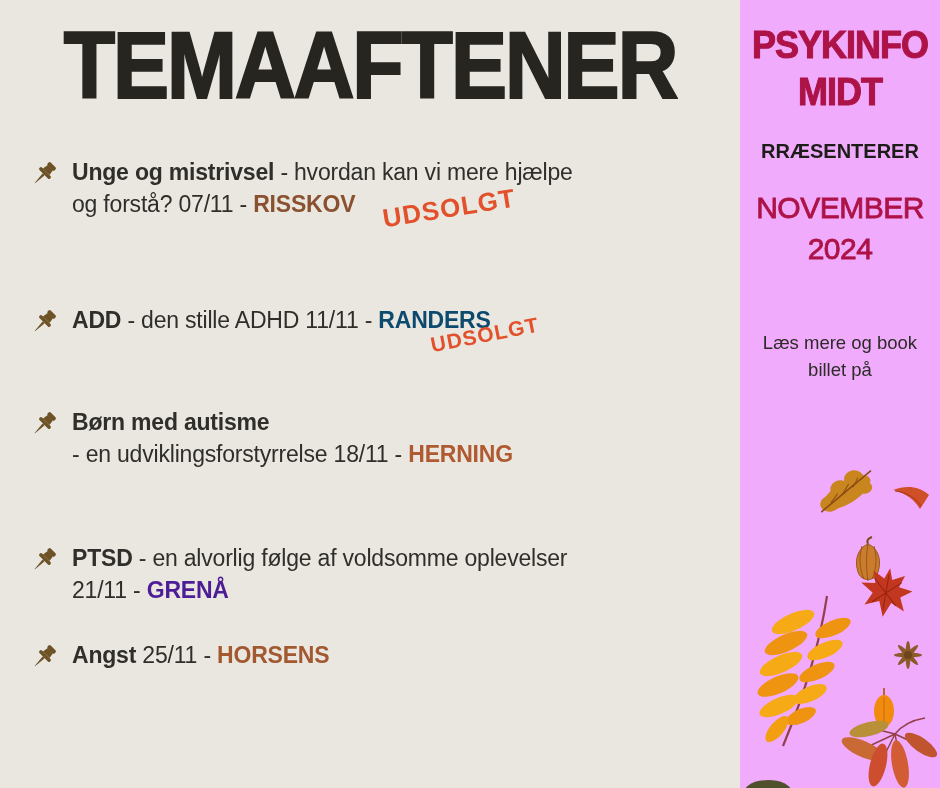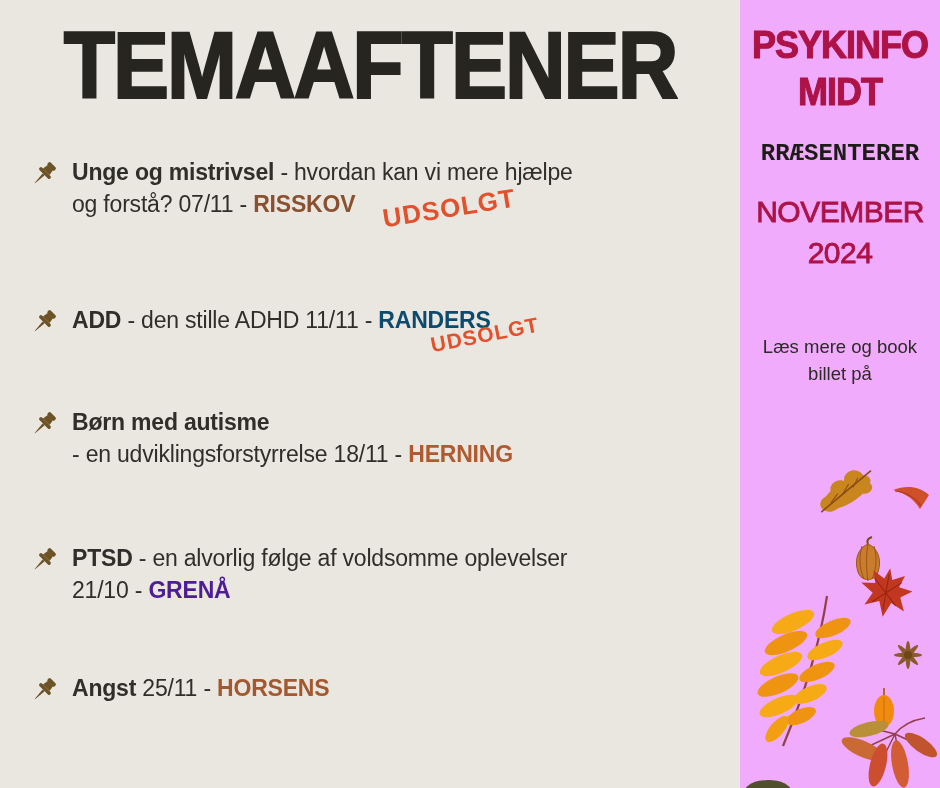--- a/index.html
+++ b/index.html
@@ -20,27 +20,27 @@
     color:#2f2e2a;letter-spacing:-0.2px;}
   .event .line{white-space:nowrap;margin-left:44px;}
   .event .name{font-weight:bold;}
   .event .loc{font-weight:bold;}
   .pin{position:absolute;left:0;top:3px;width:31px;height:31px;}
   .badge{
     position:absolute;font-weight:bold;letter-spacing:1px;white-space:nowrap;
   }
   .badge.b1{left:354px;top:36px;font-size:26px;transform:rotate(-9deg);}
   .badge.b2{left:402px;top:15px;font-size:21px;transform:rotate(-11deg);}
-  .ev1{top:148px;} .ev2{top:296px;} .ev3{top:398px;} .ev4{top:534px;} .ev5{top:664px;}
+  .ev1{top:148px;} .ev2{top:296px;} .ev3{top:398px;} .ev4{top:534px;} .ev5{top:631px;}
 
   .sidebar{position:absolute;left:740px;top:0;width:200px;height:788px;
     text-align:center;overflow:hidden;}
   .brand{margin-top:22px;font-size:36px;line-height:44px;font-weight:bold;
     letter-spacing:-1px;-webkit-text-stroke-width:1px;transform:scaleY(1.06);transform-origin:top center;}
-  .presents{margin-top:30px;font-size:24px;font-weight:600;letter-spacing:0;font-family:Liberation Mono, monospace;}
+  .presents{margin-top:30px;font-size:20px;font-weight:600;letter-spacing:0;}
   .month-year{margin-top:24px;font-size:30px;line-height:41px;font-weight:normal;
     -webkit-text-stroke-width:0.8px;letter-spacing:-0.5px;}
   .cta{margin-top:60px;font-size:18.5px;line-height:27px;color:#2c2b26;font-weight:500;}
   .cta-link{margin-top:3px;font-size:18px;font-weight:bold;letter-spacing:-0.5px;white-space:nowrap;}
   .leaf{position:absolute;}
   .leaf svg{display:block;overflow:visible;}
 </style>
 </head>
 <body>
 
@@ -99,21 +99,21 @@
       <svg viewBox="0 0 24 24" width="31" height="31">
           <g transform="rotate(45 12 12)" fill="currentColor">
         <rect x="8.2" y="1.5" width="7.6" height="3.2" rx="1.2"></rect>
         <path d="M9.2 4.5 L14.8 4.5 L15.6 9 L8.4 9 Z"></path>
         <rect x="6.2" y="9" width="11.6" height="2.8" rx="1.2"></rect>
         <path d="M12 11.8 L13 12 L12.2 21.5 L11.8 21.5 L11 12 Z"></path>
       </g>
         </svg>
     </span>
     <div class="line"><span class="name">PTSD</span><span> - en alvorlig følge af voldsomme oplevelser</span></div>
-    <div class="line"><span>21/10 - </span><span class="loc" style="color: #4c1d95;">GRENÅ</span></div>
+    <div class="line"><span>21/11 - </span><span class="loc" style="color: #4c1d95;">GRENÅ</span></div>
   </div>
 
   <div class="event ev5">
     <span class="pin" style="color: rgb(109, 82, 38);">
       <svg viewBox="0 0 24 24" width="31" height="31">
           <g transform="rotate(45 12 12)" fill="currentColor">
         <rect x="8.2" y="1.5" width="7.6" height="3.2" rx="1.2"></rect>
         <path d="M9.2 4.5 L14.8 4.5 L15.6 9 L8.4 9 Z"></path>
         <rect x="6.2" y="9" width="11.6" height="2.8" rx="1.2"></rect>
         <path d="M12 11.8 L13 12 L12.2 21.5 L11.8 21.5 L11 12 Z"></path>

